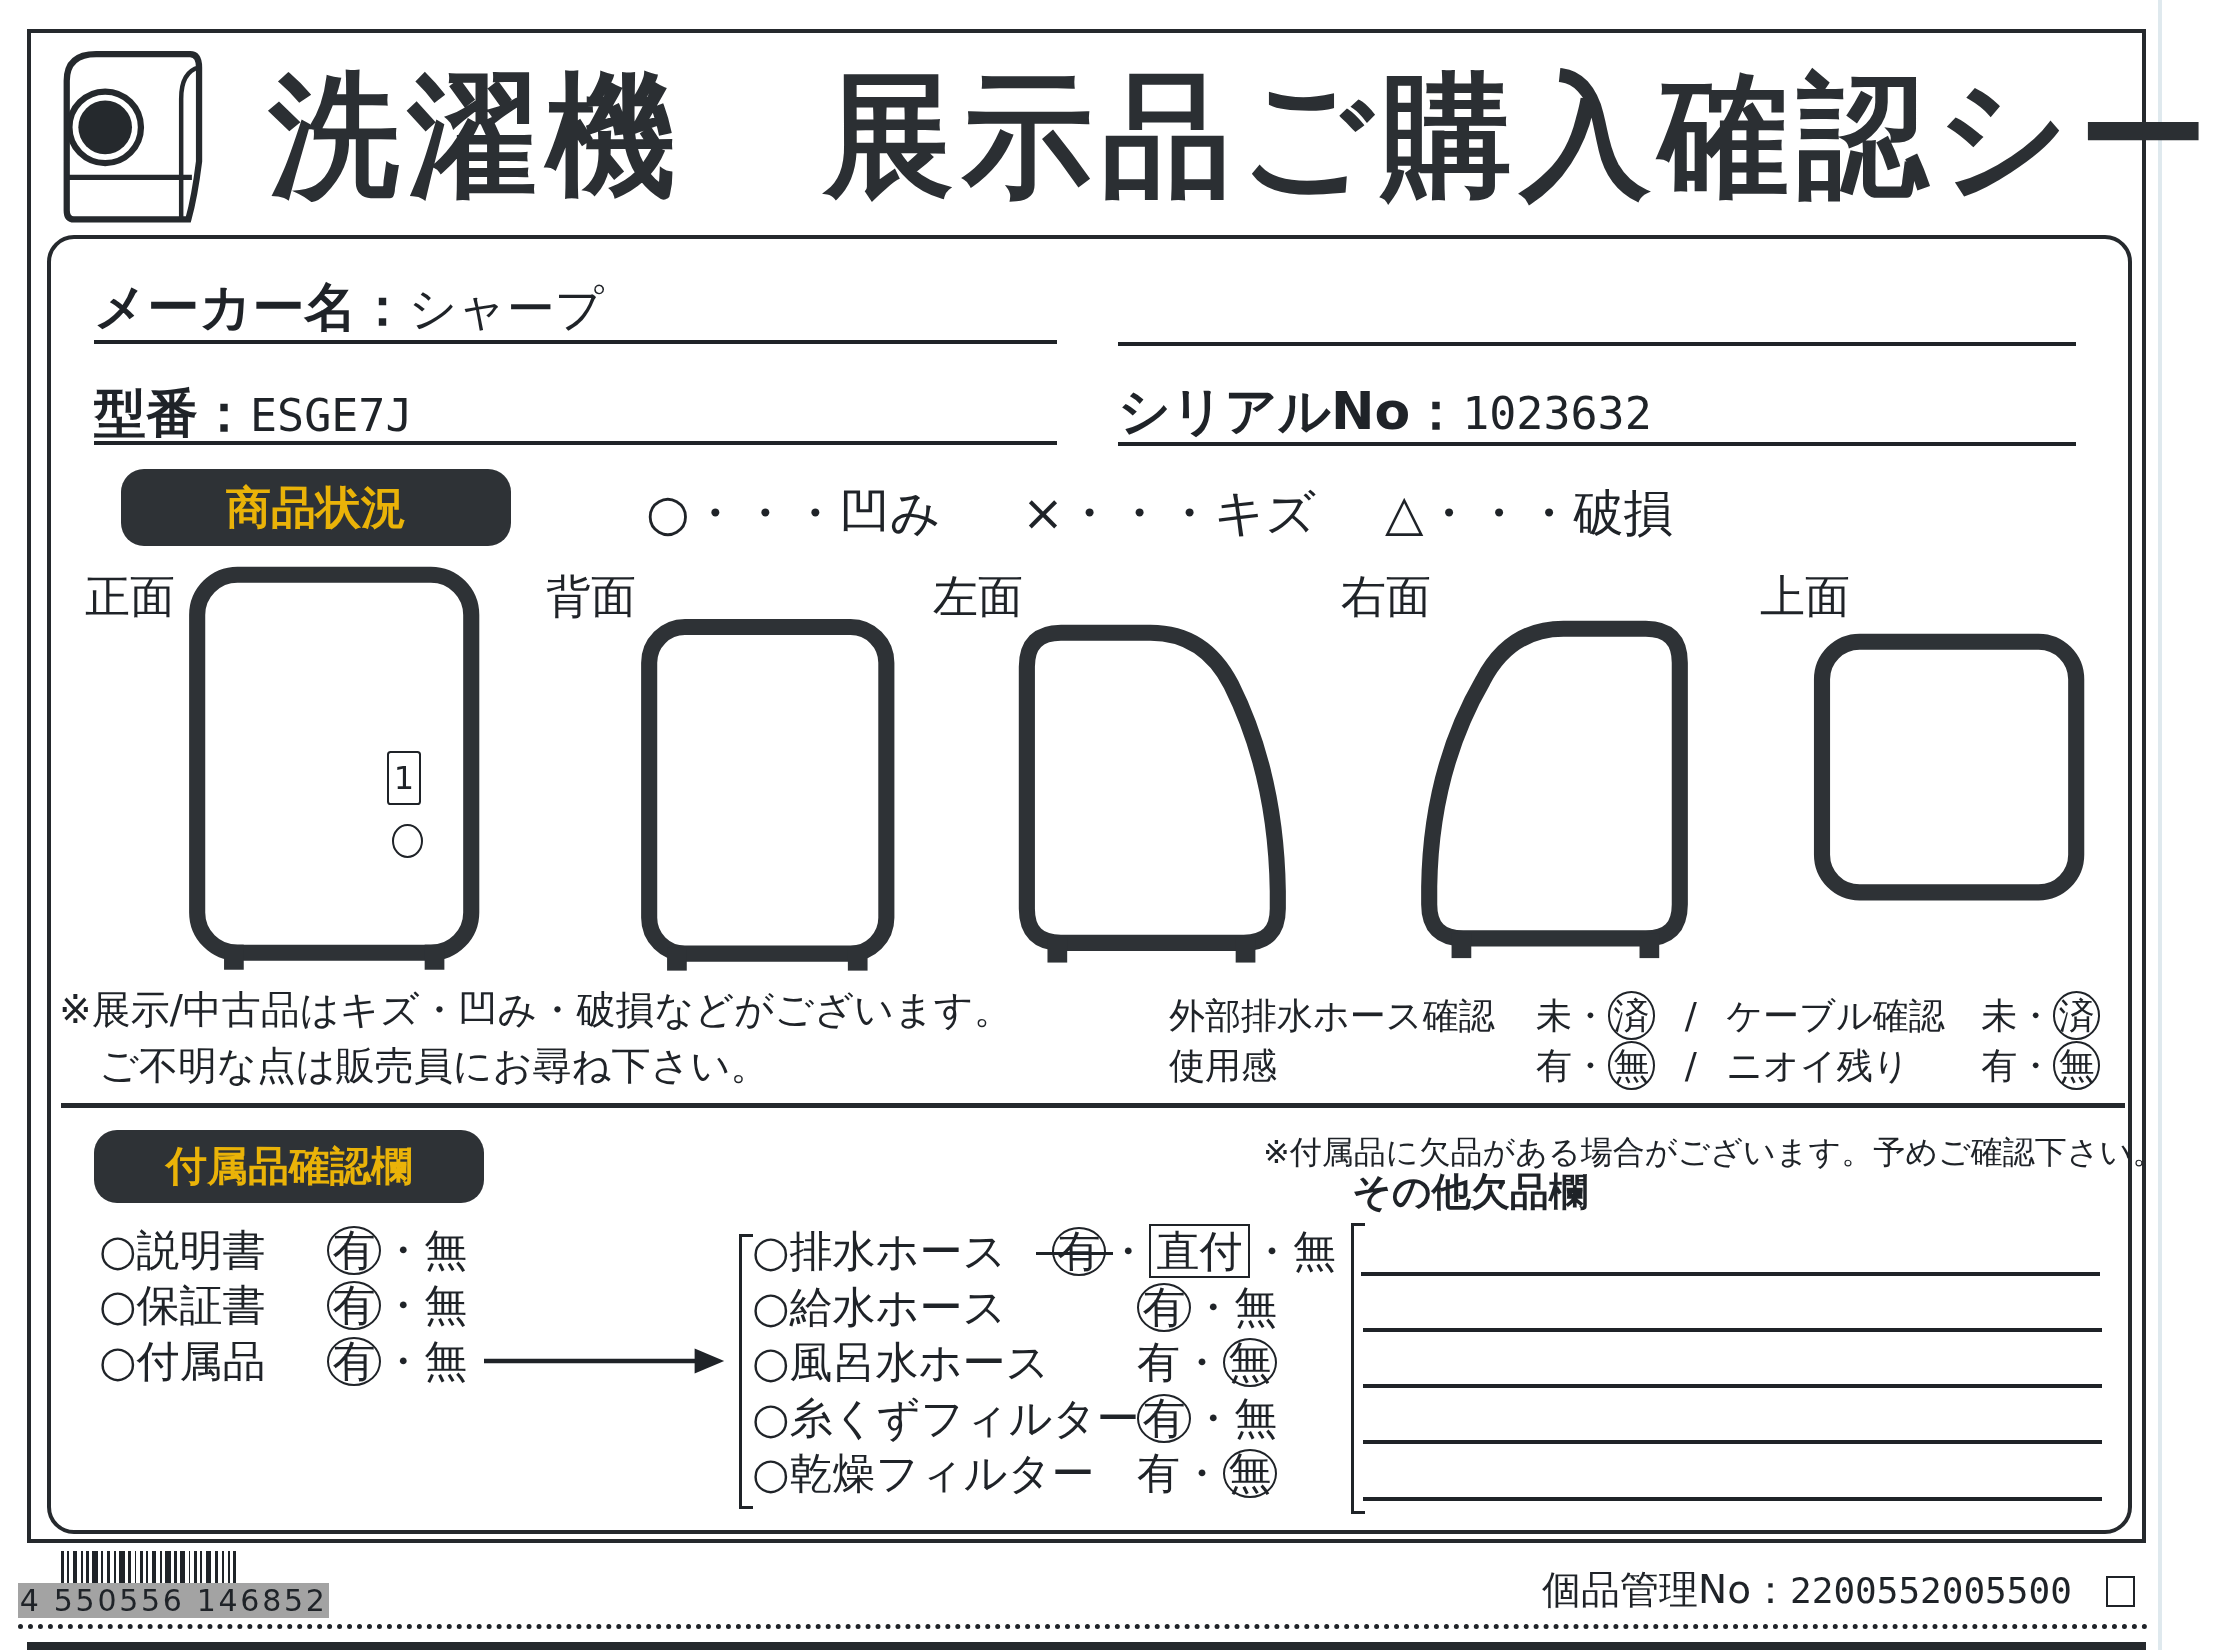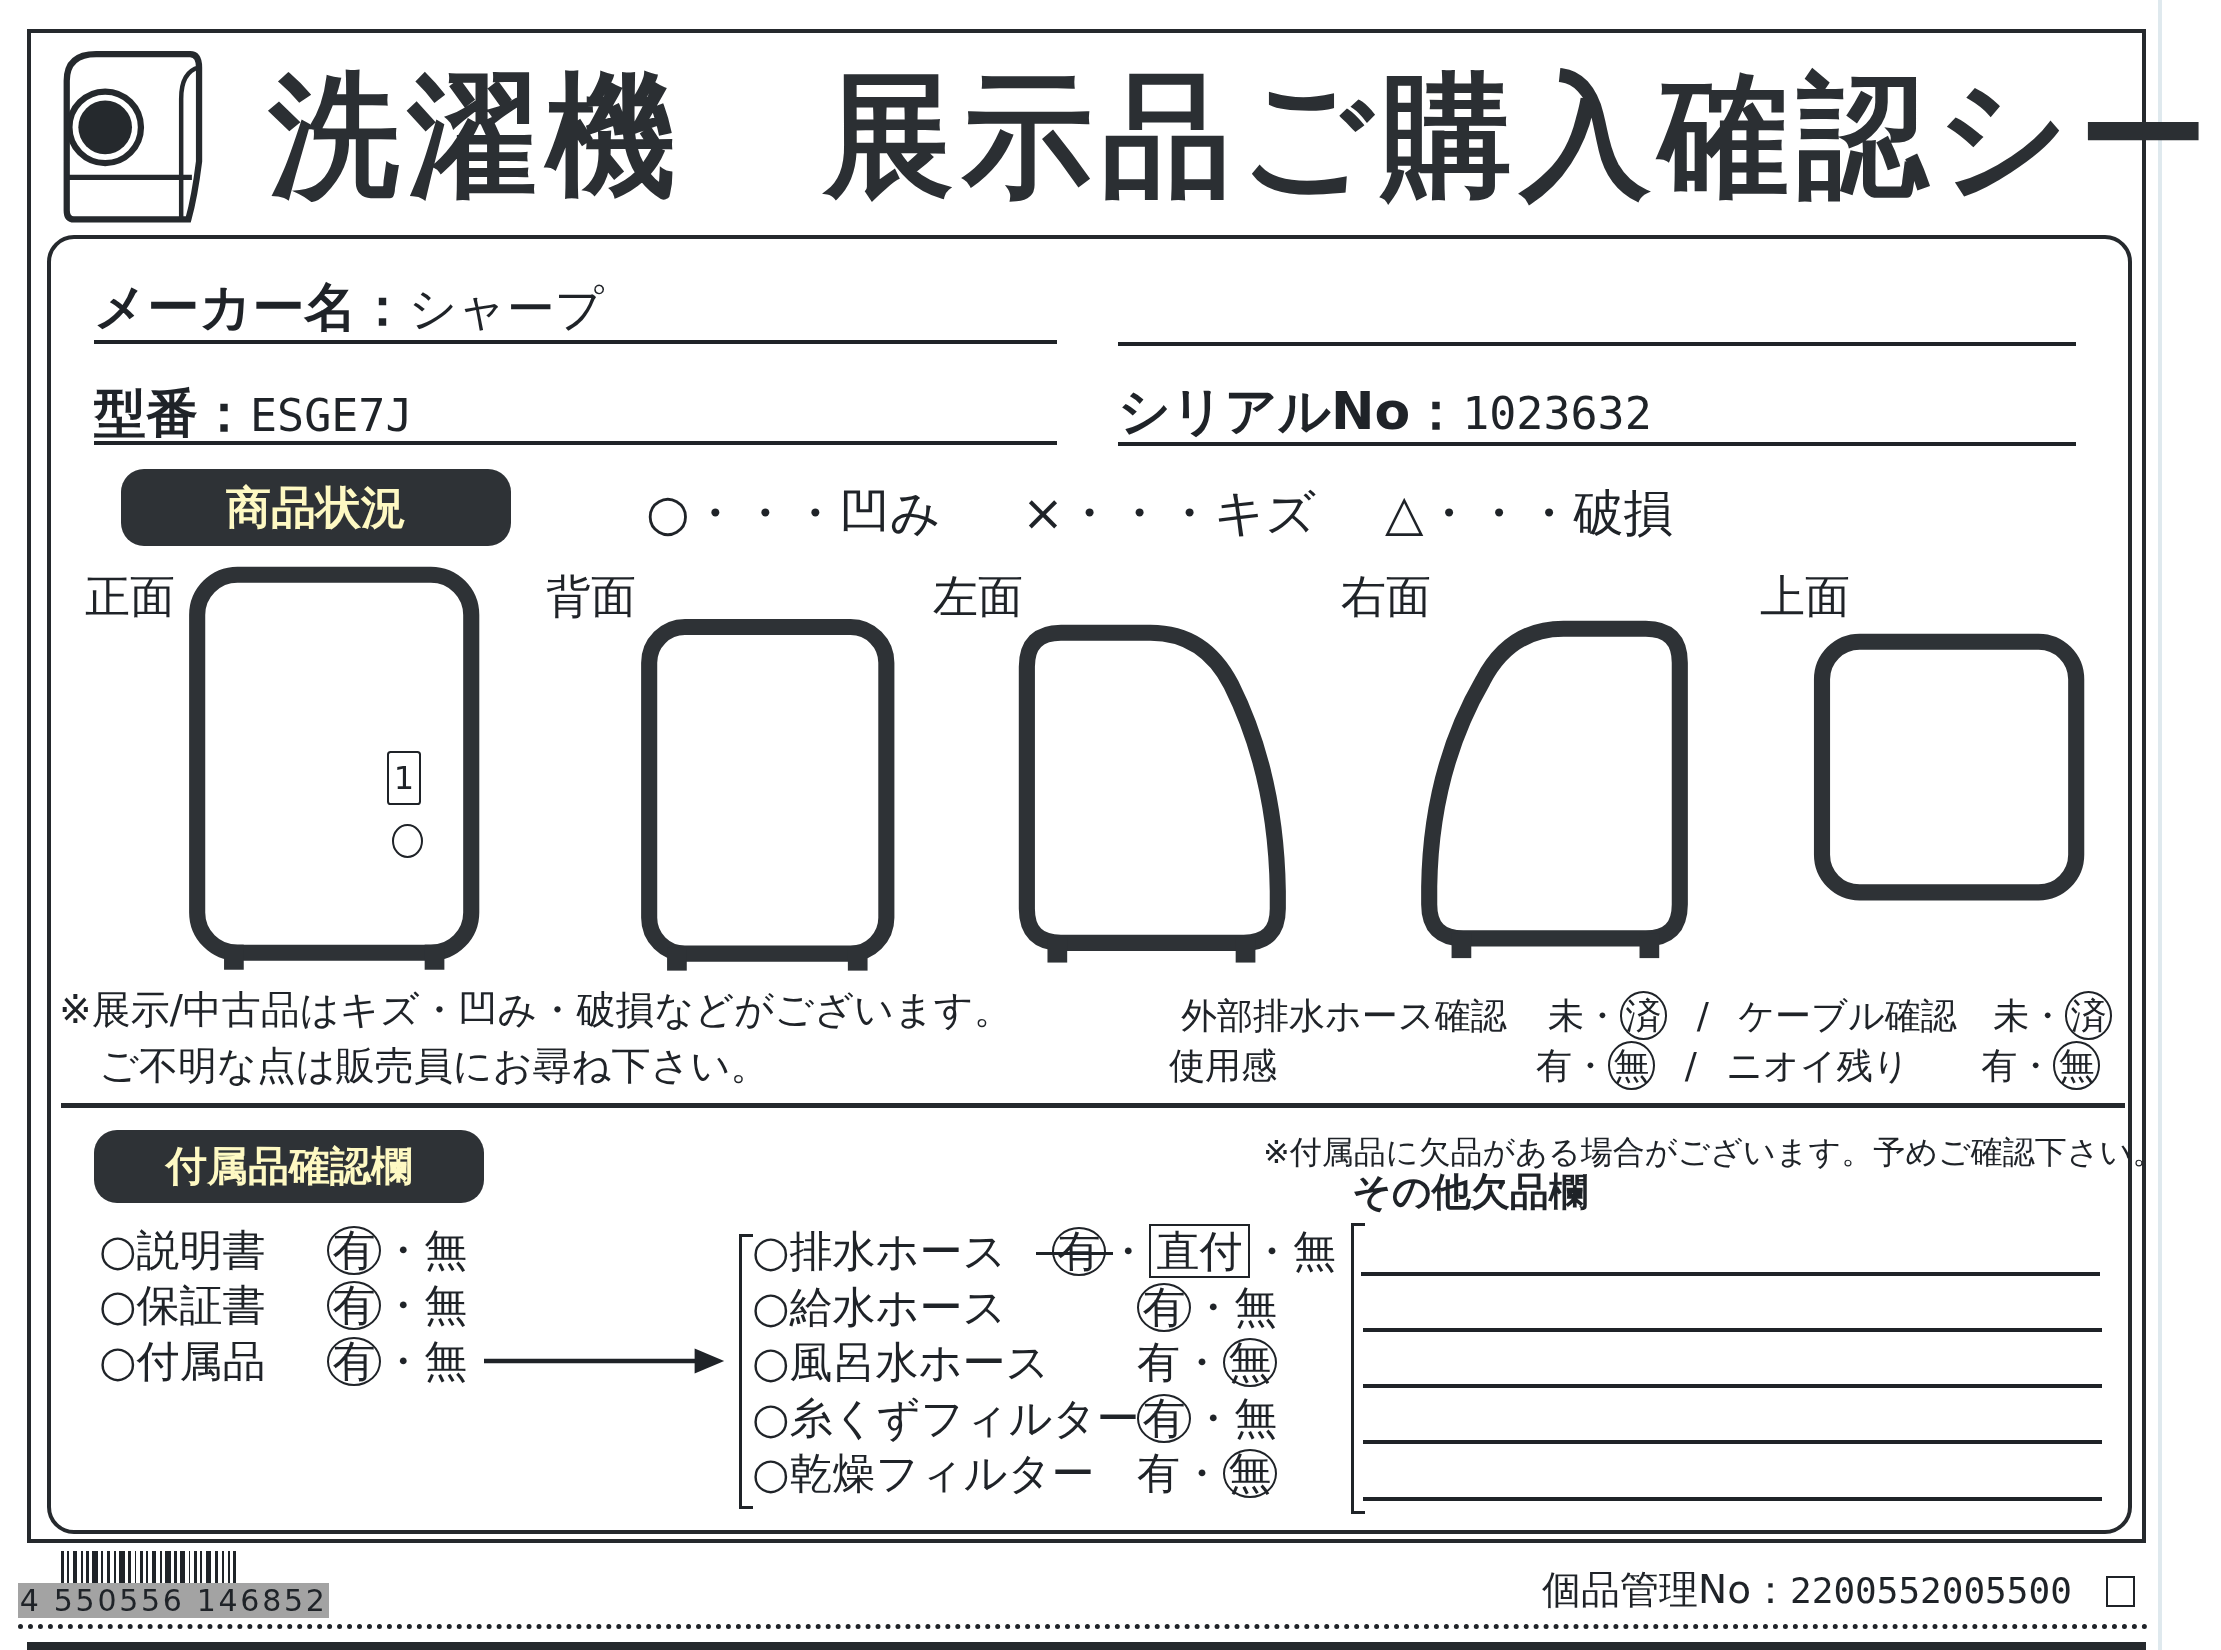--- a/index.html
+++ b/index.html
@@ -7,21 +7,21 @@
   .abs{position:absolute;}
   .outer-frame{left:27px;top:29px;width:2119px;height:1514px;border:4.5px solid #25292d;box-sizing:border-box;}
   .right-edge{left:2158px;top:0;width:3.6px;height:1651px;background:#dfe9ee;}
   .logo{left:56px;top:45px;width:152px;height:179px;}
   .title{left:269px;top:47px;font-size:134px;font-weight:bold;letter-spacing:9px;line-height:179px;white-space:nowrap;color:#2b2f33;transform:scaleX(0.97);transform-origin:left;}
   .inner-box{left:47px;top:235px;width:2085px;height:1299px;border:4.5px solid #25292d;border-radius:27px;box-sizing:border-box;}
   .field-label{font-size:52px;font-weight:bold;white-space:nowrap;line-height:63px;}
   .field-value{font-size:45px;font-weight:normal;font-family:"DejaVu Sans Mono","Liberation Mono",monospace;}
   .field-value-jp{font-size:48px;font-weight:normal;}
   .uline{height:3.6px;background:#1f2328;}
-  .pill{background:#2e3236;color:#fef9c3;border-radius:23px;font-weight:bold;text-align:center;white-space:nowrap;}
+  .pill{background:#2e3236;color:#eab308;border-radius:23px;font-weight:bold;text-align:center;white-space:nowrap;}
   .legend{font-size:50px;white-space:nowrap;line-height:63px;margin-left:28px;}
   .face-label{font-size:45px;white-space:nowrap;line-height:54px;}
   .note{font-size:39px;white-space:nowrap;line-height:50px;}
   .check-row{font-size:36px;white-space:nowrap;line-height:50px;}
   .hr-thick{height:5.4px;background:#25292d;}
   .acc-item{font-size:43px;white-space:nowrap;line-height:56px;}
   .circled{display:inline-block;border:2.7px solid #1f2328;border-radius:50%;padding:0 3.6px;line-height:45px;}
   .struck{position:relative;}
   .struck:after{content:"";position:absolute;left:-18px;right:-9px;top:52%;height:2.7px;background:#1f2328;}
   .boxed{border:2.7px solid #1f2328;padding:0 5.4px;}
@@ -102,21 +102,21 @@
 </svg>
 
 <svg class="abs" style="left:1811px;top:631px;" width="278" height="273" viewBox="0 0 310 305">
   <rect x="12" y="12" width="284" height="280" rx="42" fill="none" stroke="#2e3236" stroke-width="18"></rect>
 </svg>
 
 <div class="abs note" style="left:59px;top:985px;">※展示/中古品はキズ・凹み・破損などがございます。</div>
 <div class="abs note" style="left:99px;top:1041px;">ご不明な点は販売員にお尋ね下さい。</div>
 
 <div class="abs check-row" style="left:1169px;top:991px;">
-  <span style="display:inline-block;width:367px;margin-left:12px;">外部排水ホース確認</span><span>未</span><span>・</span><span class="circled">済</span>
+  <span style="display:inline-block;width:367px;">外部排水ホース確認</span><span>未</span><span>・</span><span class="circled">済</span>
   <span style="margin:0 18px;">/</span>
   <span style="display:inline-block;width:255px;">ケーブル確認</span><span>未</span><span>・</span><span class="circled">済</span>
 </div>
 <div class="abs check-row" style="left:1169px;top:1041px;">
   <span style="display:inline-block;width:367px;">使用感</span><span>有</span><span>・</span><span class="circled">無</span>
   <span style="margin:0 18px;">/</span>
   <span style="display:inline-block;width:255px;">ニオイ残り</span><span>有</span><span>・</span><span class="circled">無</span>
 </div>
 
 <div class="abs hr-thick" style="left:61px;top:1103px;width:2064px;"></div>

